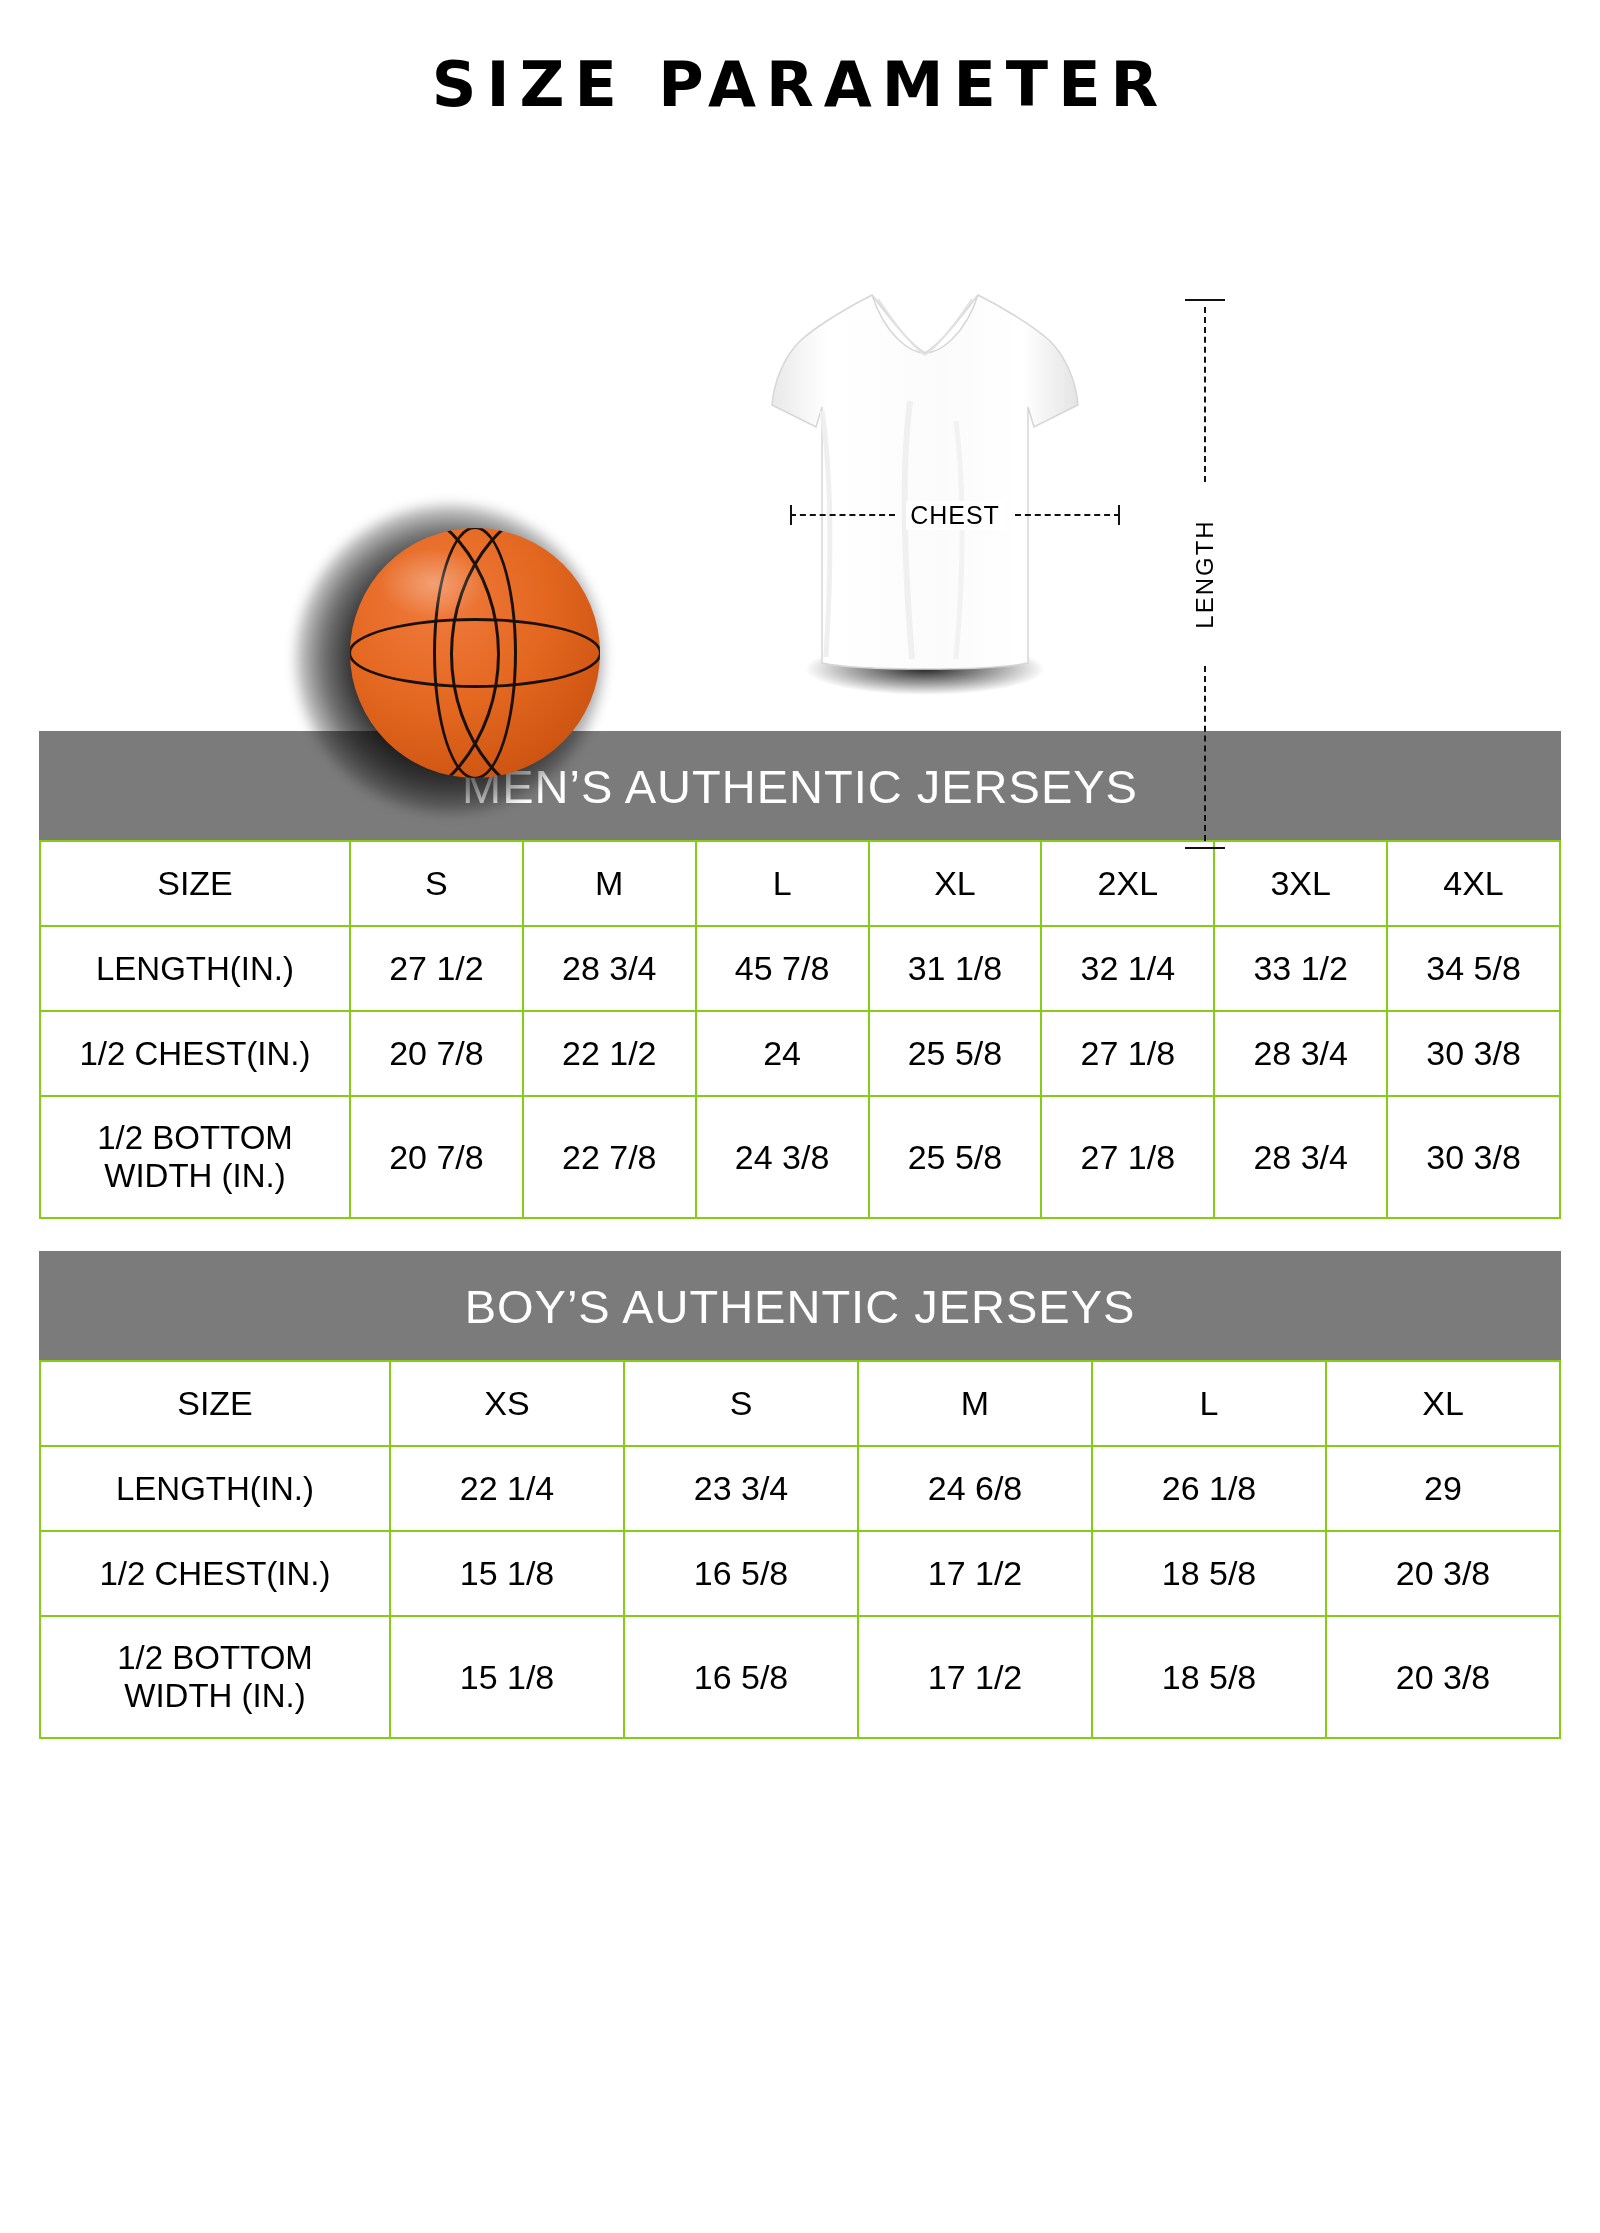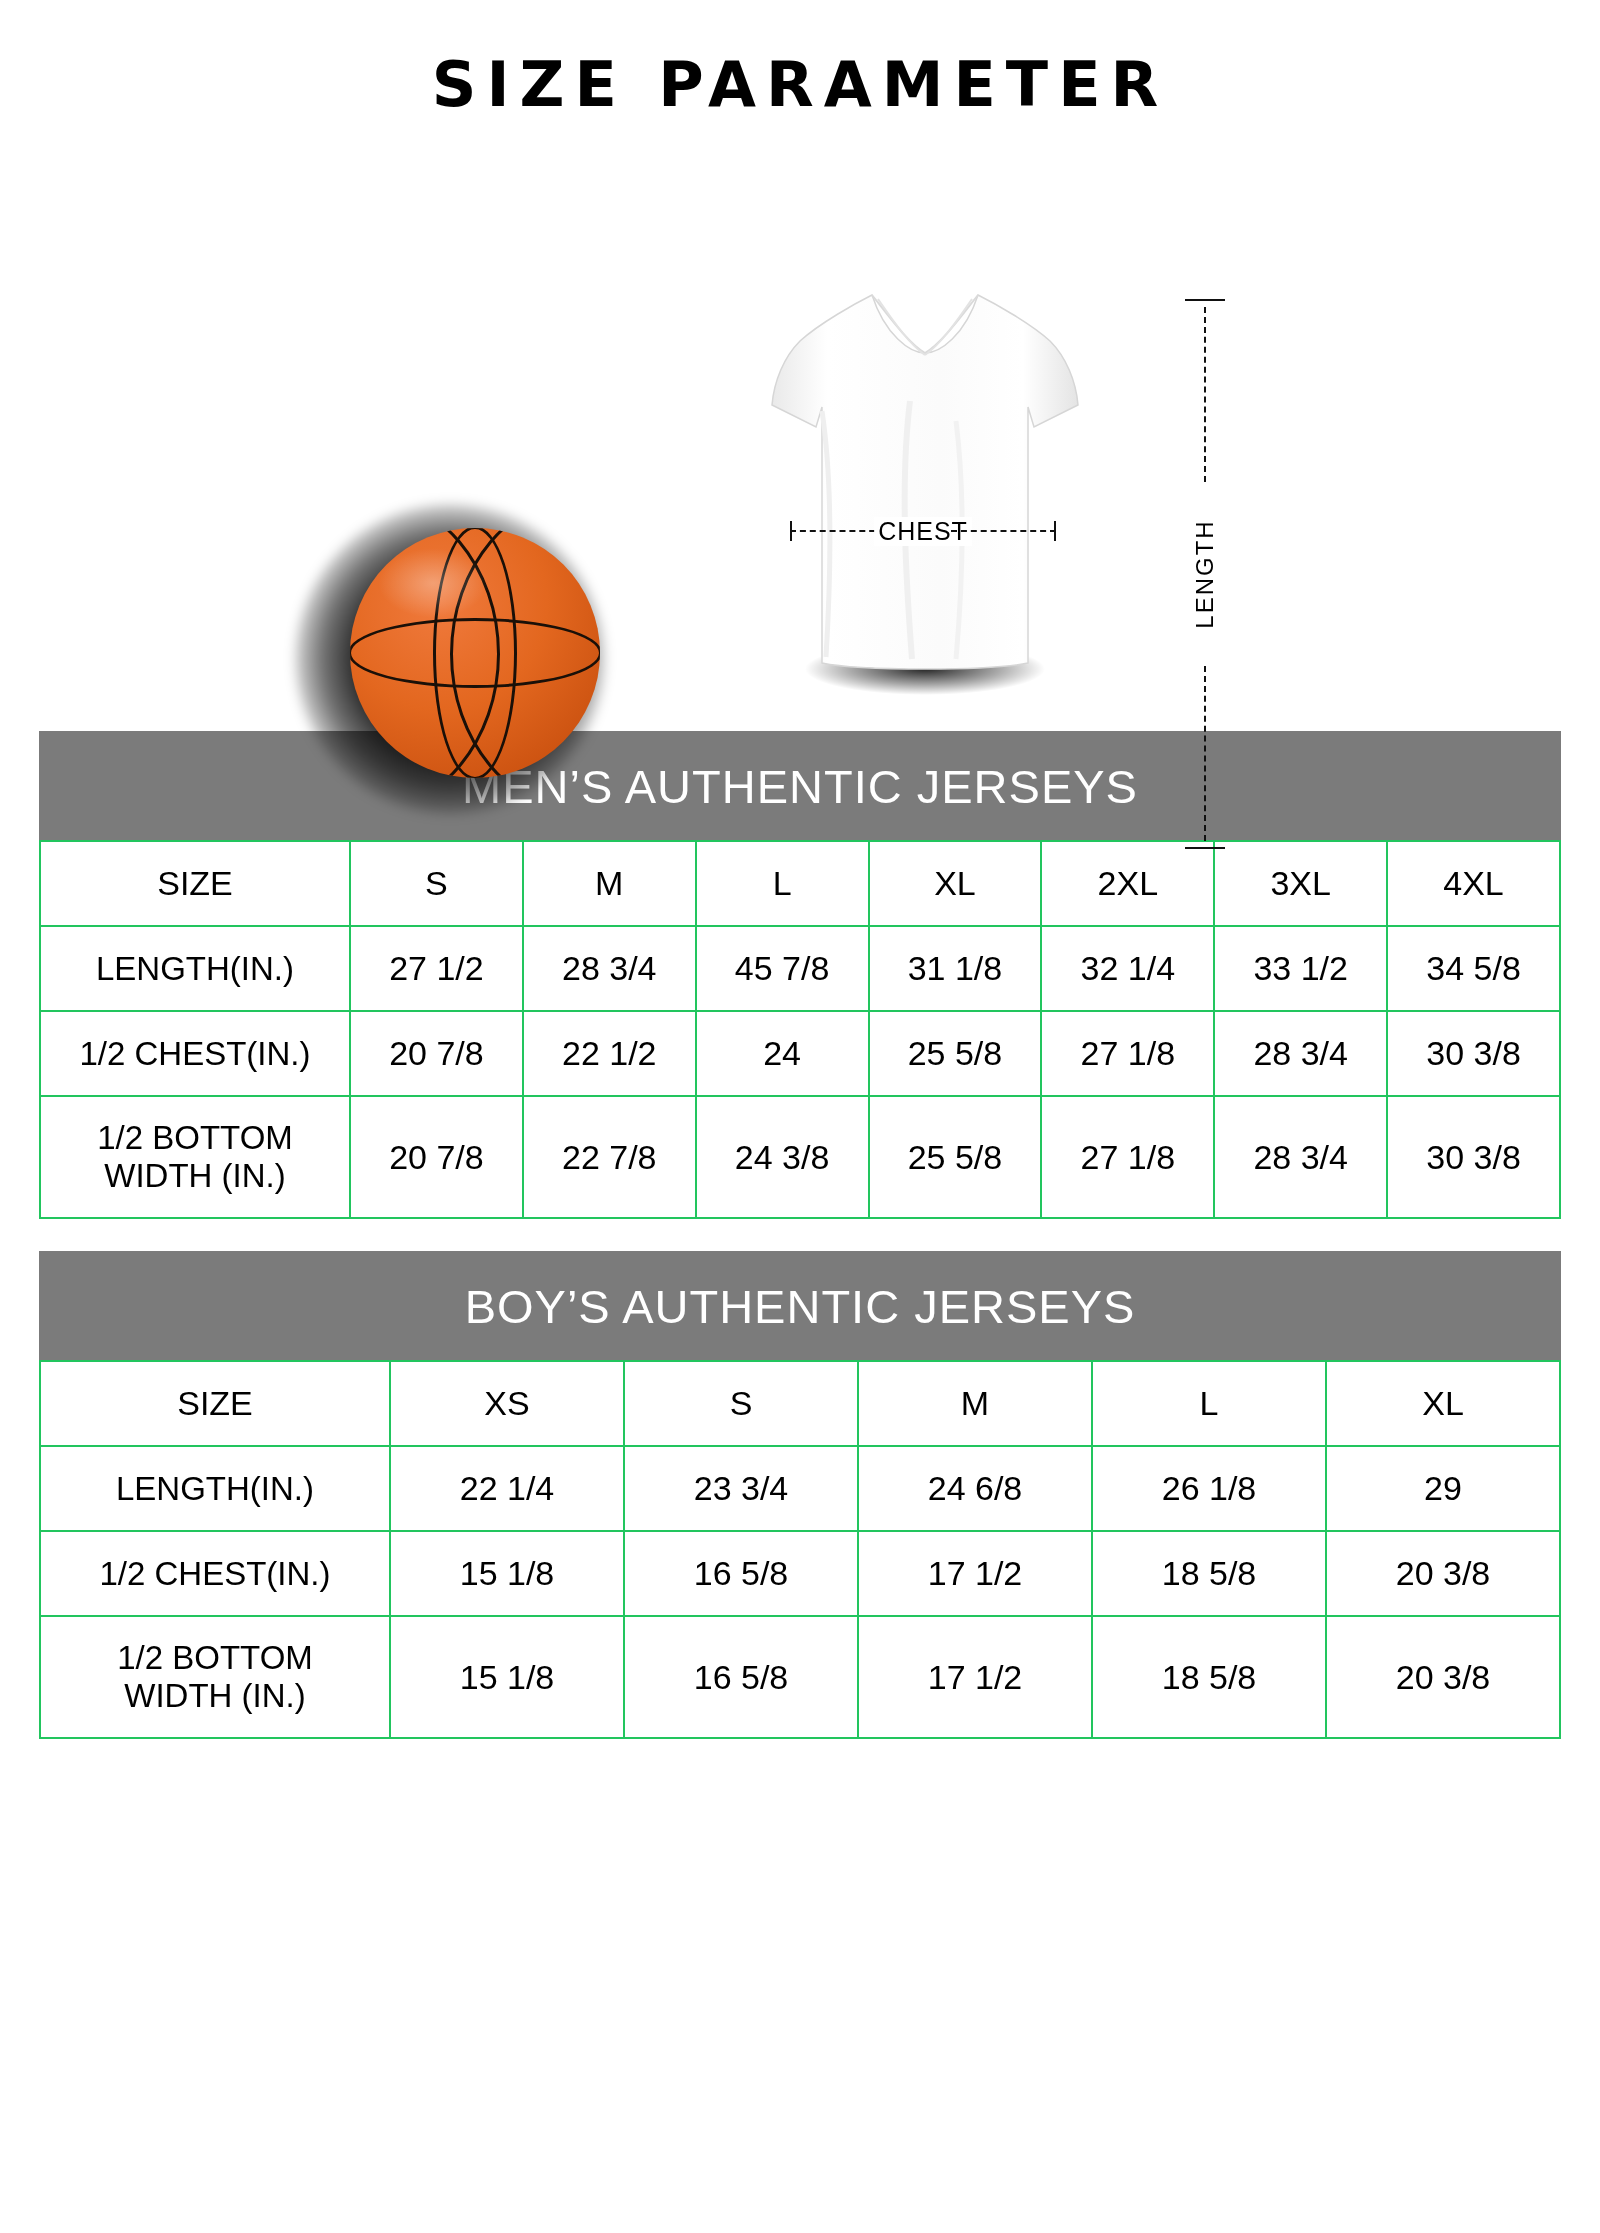--- a/index.html
+++ b/index.html
@@ -113,22 +113,22 @@
     left: 760px;
     top: 160px;
     width: 330px;
     height: 420px;
   }
   .jersey-svg { display: block; }
 
   .chest-line {
     position: absolute;
     left: 790px;
-    top: 400px;
-    width: 266px;
+    top: 384px;
+    width: 330px;
     height: 20px;
   }
   .chest-line .dash {
     position: absolute;
     top: 9px;
     height: 0;
     border-top: 2px dashed #111;
   }
   .chest-line .dash.left  { left: 0;   width: 105px; }
   .chest-line .dash.right { right: 0;  width: 105px; }
@@ -206,21 +206,21 @@
     padding: 26px 0 24px 0;
     border: 2px solid #7b7b7b;
     box-sizing: border-box;
   }
   table.size-table {
     border-collapse: collapse;
     width: 100%;
     table-layout: fixed;
   }
   table.size-table td {
-    border: 2px solid #22c55e;
+    border: 2px solid #84cc16;
     text-align: center;
     vertical-align: middle;
     font-size: 34px;
     padding: 22px 16px;
     white-space: pre-line;
     line-height: 1.15;
   }
   table.size-table td.rowhead {
     font-size: 33px;
   }

